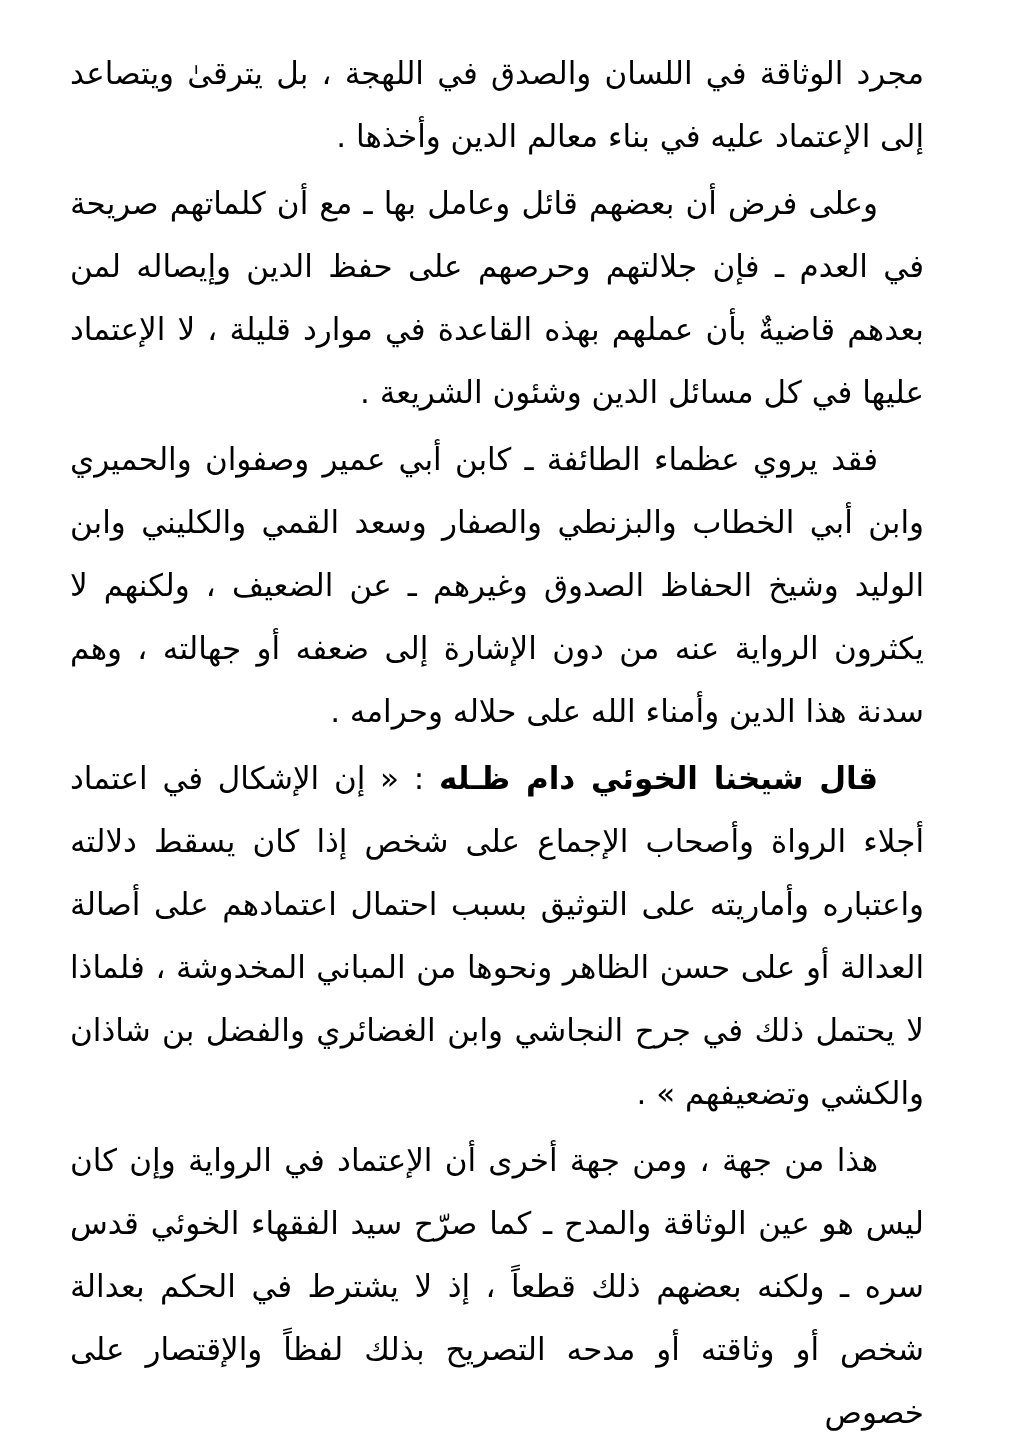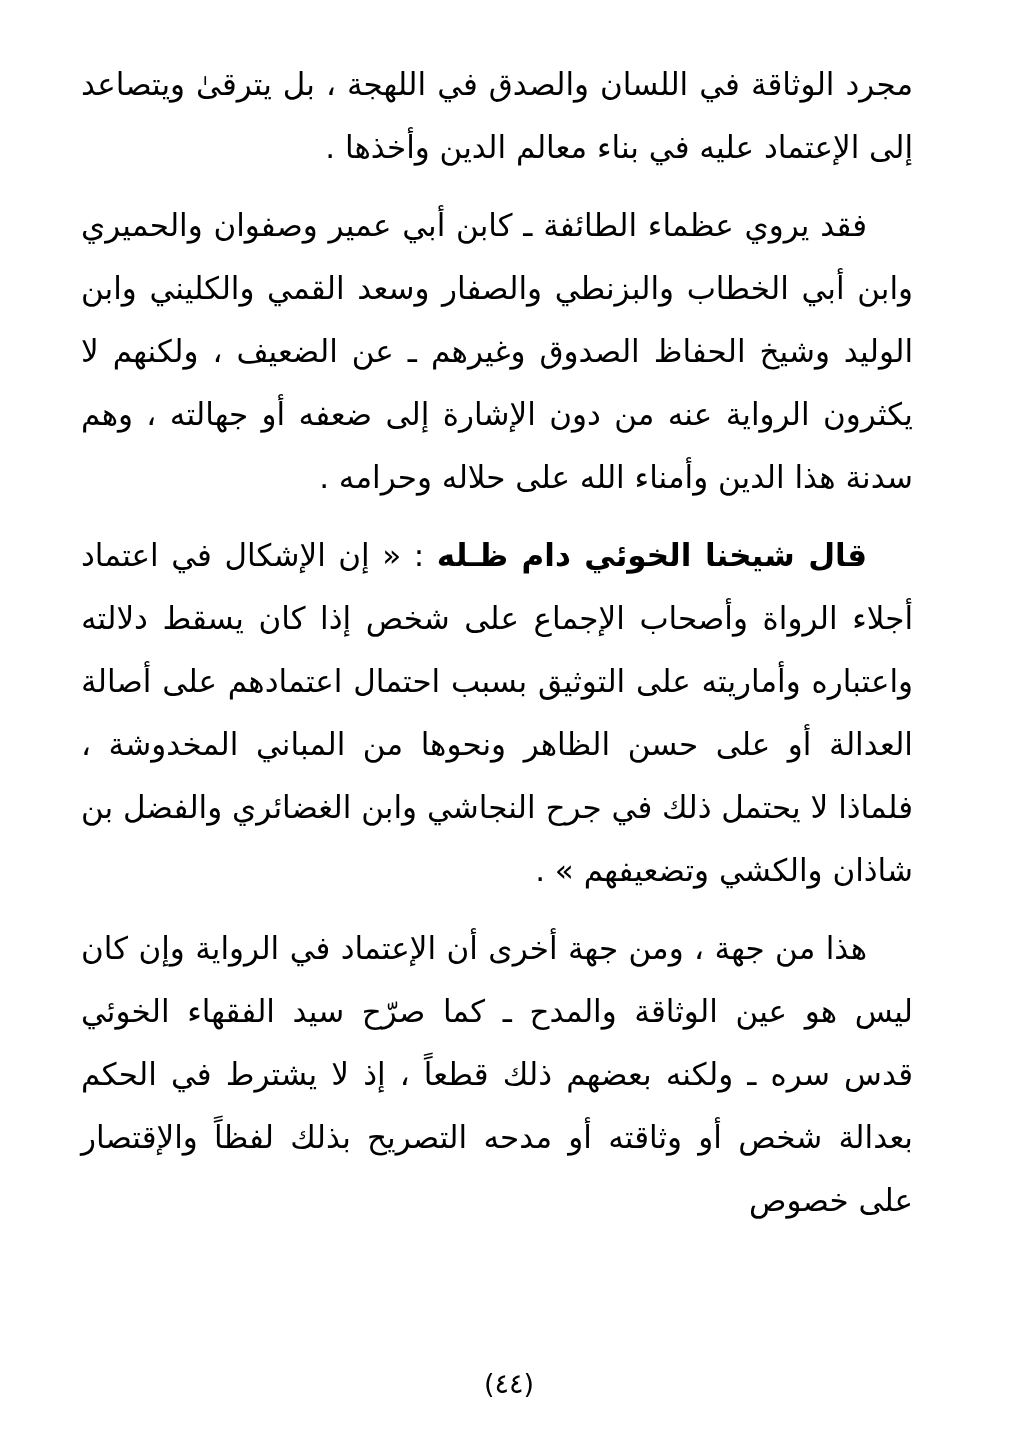--- a/index.html
+++ b/index.html
@@ -18,21 +18,21 @@
     right:90px;
     width:862px;
     direction:rtl;
     text-align:justify;
     text-justify:inter-word;
     font-size:31px;
     line-height:63px;
     letter-spacing:0px;
   }
   .para{
-    margin:15px;
+    margin:4px;
     padding:0;
     text-indent:46px; 
   }
   .para.no-indent{
     text-indent:0;
   }
   .lead{
     font-weight:bold;
   }
   .page-number{
@@ -49,24 +49,24 @@
 </style>
 </head>
 <body>
 
 <div class="page">
 
   <div class="text-block">
 
     <p class="para no-indent"><span class="lead"></span><span>مجرد الوثاقة في اللسان والصدق في اللهجة ، بل يترقىٰ ويتصاعد إلى الإعتماد عليه في بناء معالم الدين وأخذها .</span></p>
 
+    <p class="para"><span class="lead"></span><span>وعلى فرض أن بعضهم قائل وعامل بها ـ مع أن كلماتهم صريحة في العدم ـ فإن جلالتهم وحرصهم على حفظ الدين وإيصاله لمن بعدهم قاضيةٌ بأن عملهم بهذه القاعدة في موارد قليلة ، لا الإعتماد عليها في كل مسائل الدين وشئون الشريعة .</span></p>
 
     <p class="para"><span class="lead"></span><span>فقد يروي عظماء الطائفة ـ كابن أبي عمير وصفوان والحميري وابن أبي الخطاب والبزنطي والصفار وسعد القمي والكليني وابن الوليد وشيخ الحفاظ الصدوق وغيرهم ـ عن الضعيف ، ولكنهم لا يكثرون الرواية عنه من دون الإشارة إلى ضعفه أو جهالته ، وهم سدنة هذا الدين وأمناء الله على حلاله وحرامه .</span></p>
 
     <p class="para"><span class="lead">قال شيخنا الخوئي دام ظـله</span><span> : « إن الإشكال في اعتماد أجلاء الرواة وأصحاب الإجماع على شخص إذا كان يسقط دلالته واعتباره وأماريته على التوثيق بسبب احتمال اعتمادهم على أصالة العدالة أو على حسن الظاهر ونحوها من المباني المخدوشة ، فلماذا لا يحتمل ذلك في جرح النجاشي وابن الغضائري والفضل بن شاذان والكشي وتضعيفهم » .</span></p>
 
     <p class="para"><span class="lead"></span><span>هذا من جهة ، ومن جهة أخرى أن الإعتماد في الرواية وإن كان ليس هو عين الوثاقة والمدح ـ كما صرّح سيد الفقهاء الخوئي قدس سره ـ ولكنه بعضهم ذلك قطعاً ، إذ لا يشترط في الحكم بعدالة شخص أو وثاقته أو مدحه التصريح بذلك لفظاً والإقتصار على خصوص</span></p>
 
   </div>
 
-  <div class="page-number">(٤٤)</div>
 
 </div>
 
 </body></html>

